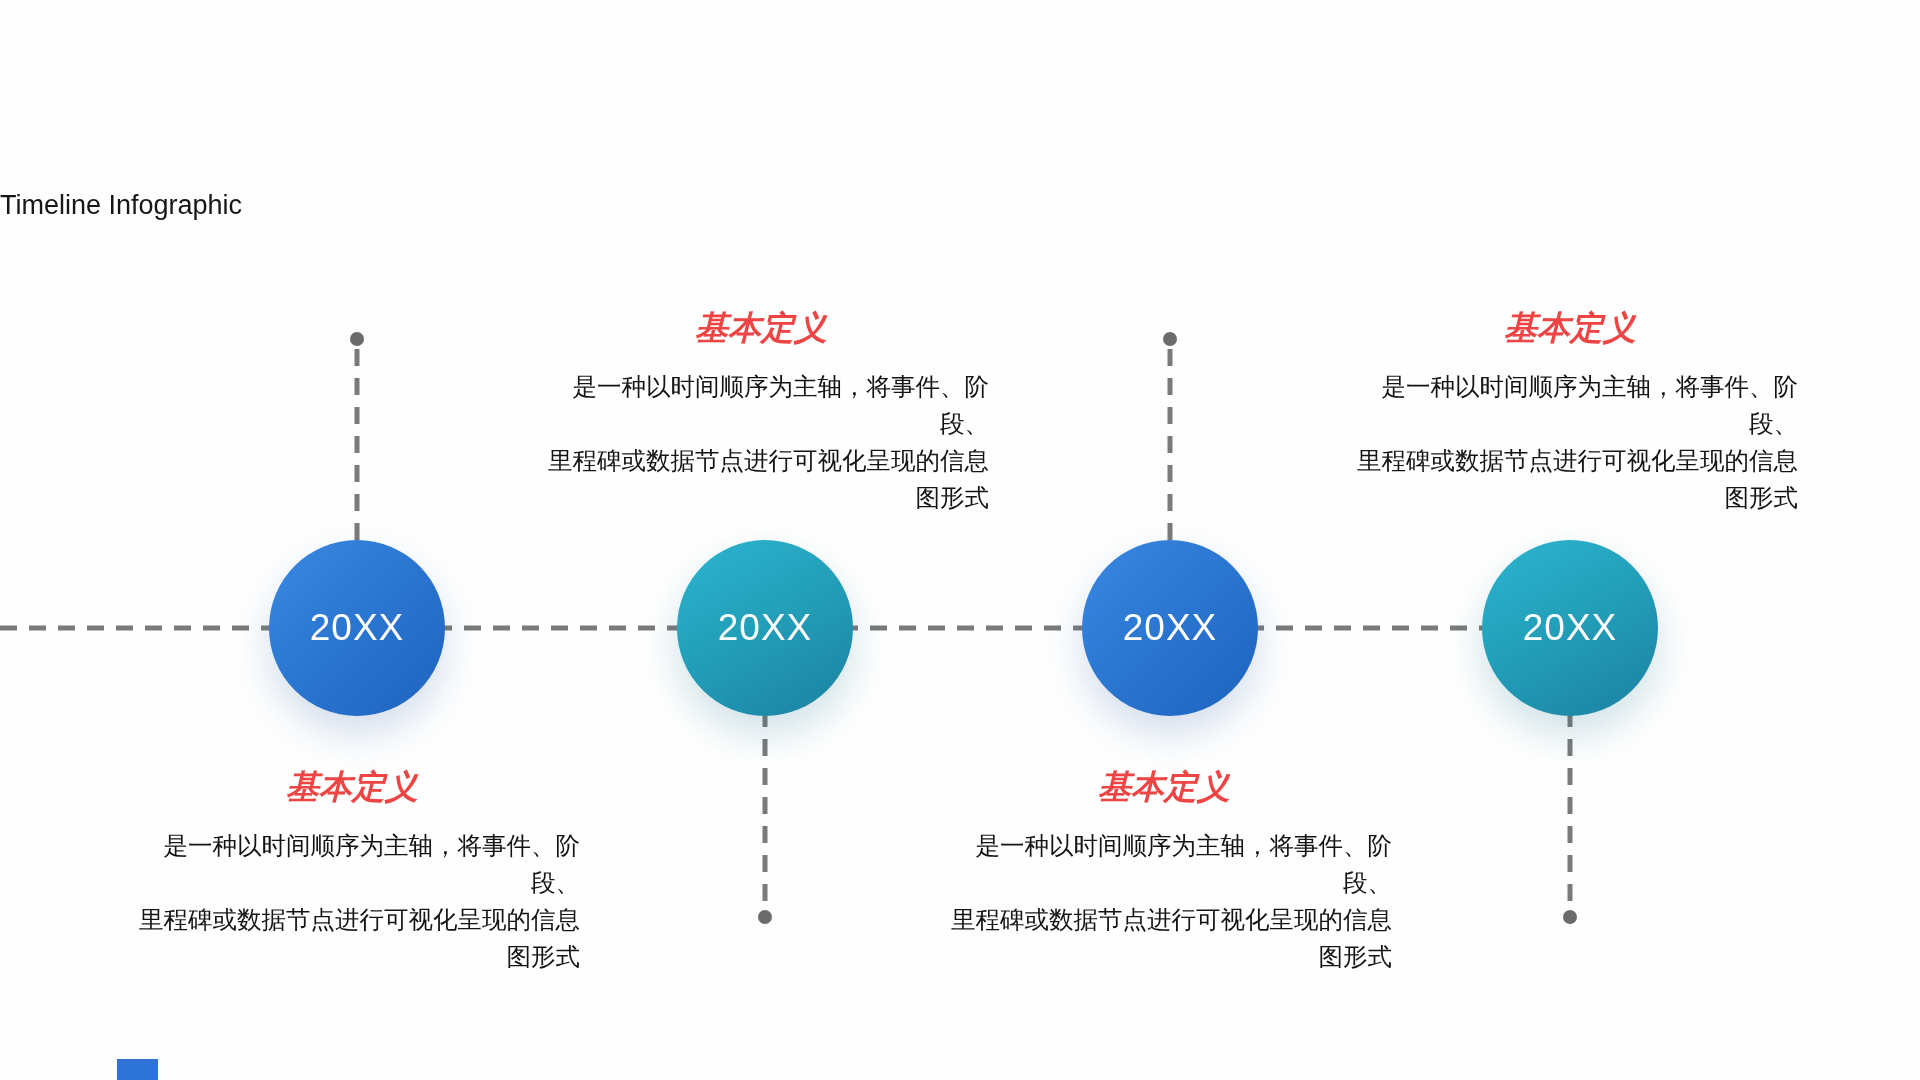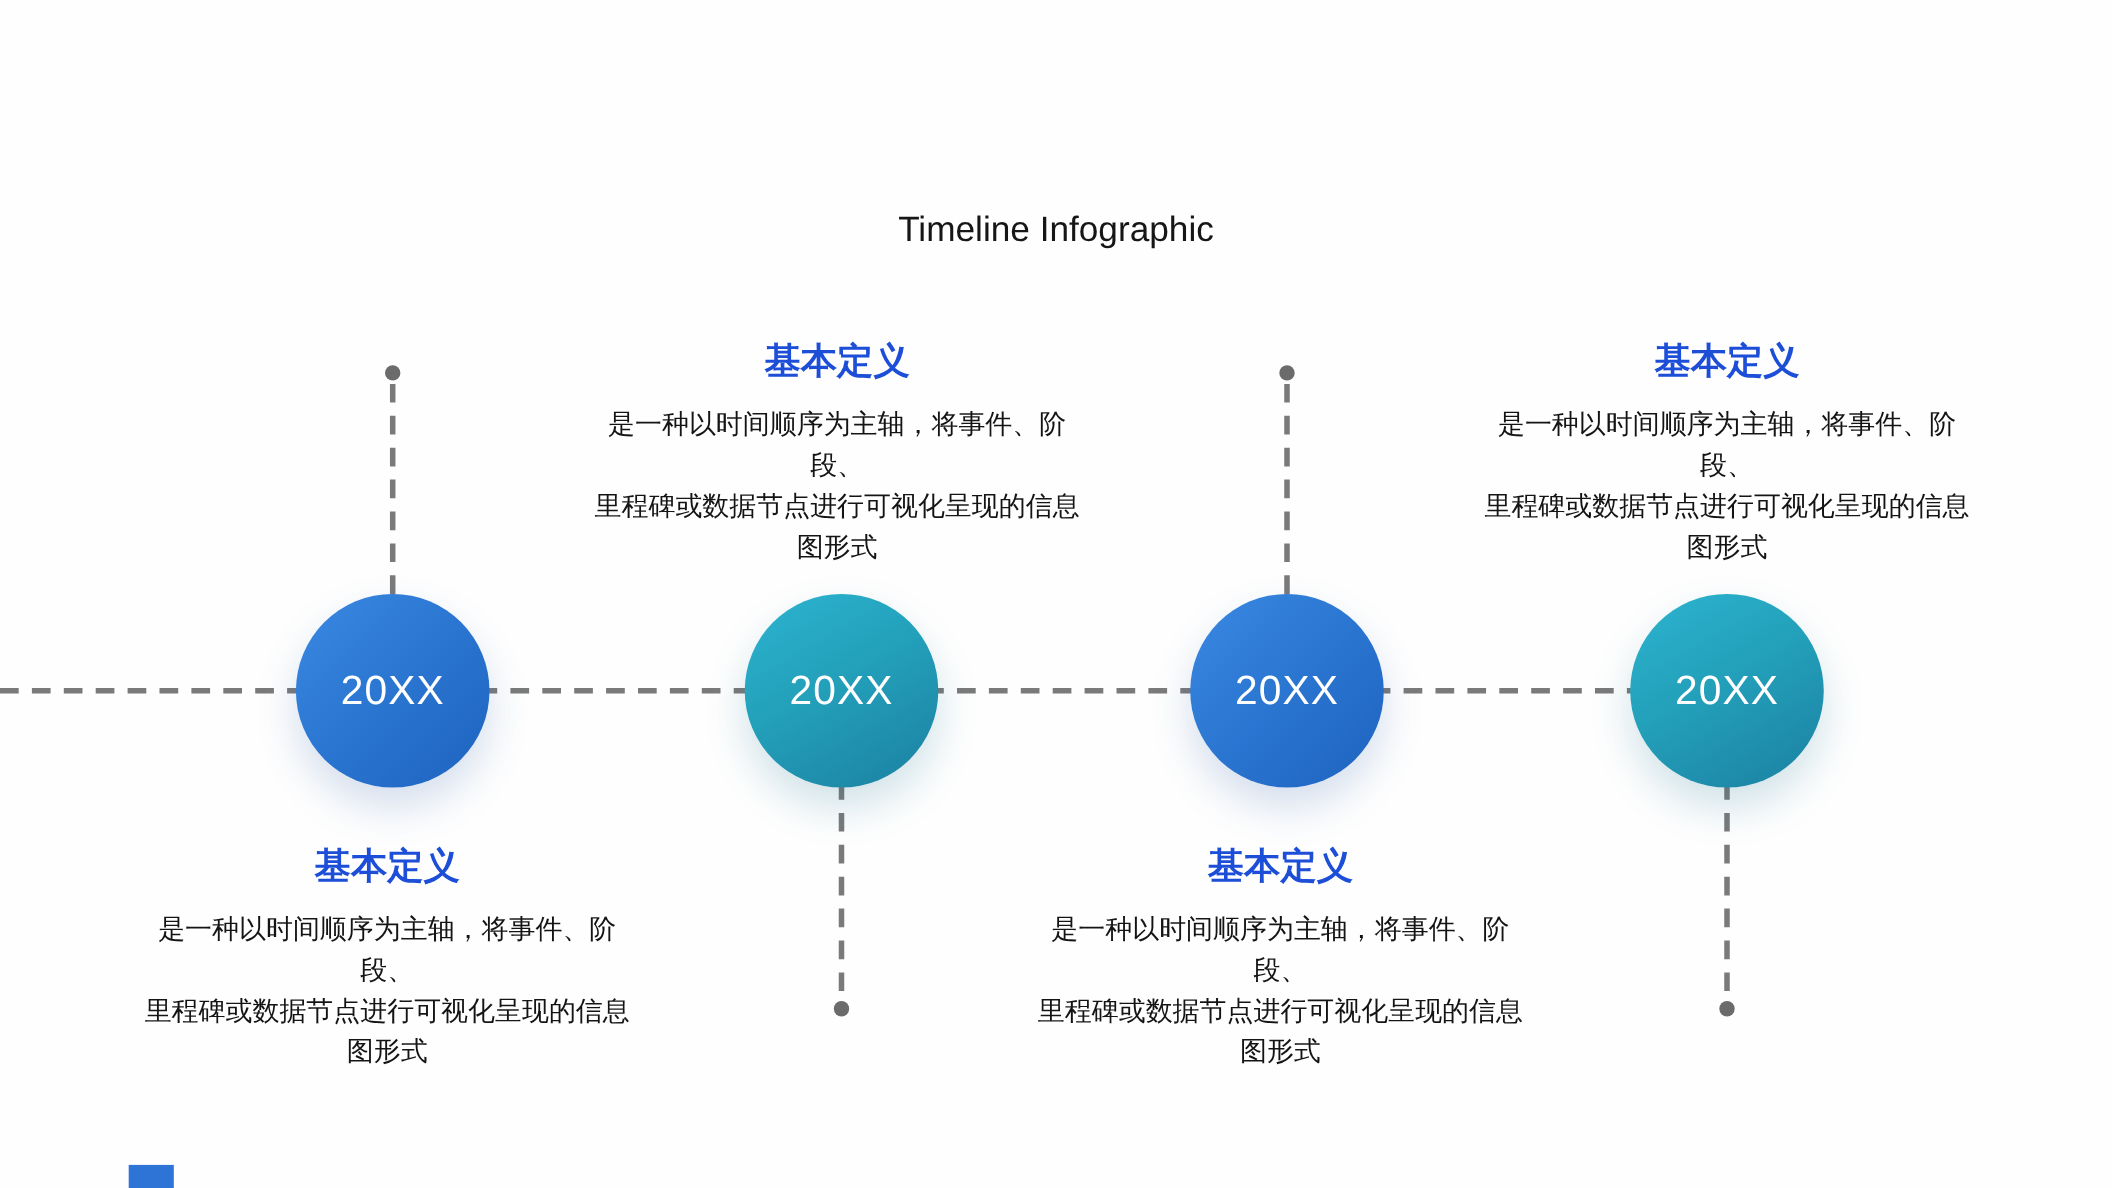--- a/index.html
+++ b/index.html
@@ -9,21 +9,21 @@
     font-family:"Liberation Sans","DejaVu Sans",sans-serif;
     color:#111;
   }
   .title{
     position:absolute;top:103px;left:0;width:1920px;
     text-align:center;font-size:52px;font-weight:700;color:#050505;
     letter-spacing:1px;
   }
   .subtitle{
     position:absolute;top:190px;left:0;width:1920px;
-    text-align:center;font-size:32px;font-weight:400;color:#161616;
+    text-align:left;font-size:27px;font-weight:400;color:#161616;
   }
   .lines-svg{position:absolute;top:0;left:0;width:1920px;height:1080px;z-index:1;}
   .node{
     position:absolute;width:176px;height:176px;border-radius:50%;
     display:flex;align-items:center;justify-content:center;
     z-index:2;
     color:#ffffff;font-size:37px;letter-spacing:1px;
   }
   .node.blue{
     background:linear-gradient(135deg,#3a89e3 0%,#2b77d2 45%,#1e63bf 100%);
@@ -31,25 +31,25 @@
   }
   .node.teal{
     background:linear-gradient(150deg,#2cb4d0 0%,#23a0ba 45%,#1b80a1 100%);
     box-shadow:0 18px 38px rgba(25,115,145,0.20);
   }
   .entry{
     position:absolute;width:456px;z-index:2;
   }
   .entry h3{
     margin:0 0 17px 0;text-align:center;
-    font-size:33px;font-weight:700;color:#1d4ed8;
+    font-size:33px;font-weight:700;color:#ef4444;font-style:italic;
   }
   .entry p{
     margin:0;font-size:24.5px;line-height:37px;color:#141414;
-    white-space:pre-line;text-align:center;
+    white-space:pre-line;text-align:right;
   }
   .corner-mark{
     position:absolute;left:117px;top:1059px;width:41px;height:21px;
     background:#2e74d6;z-index:3;
   }
 </style>
 </head>
 <body>
 
 <div class="slide">

